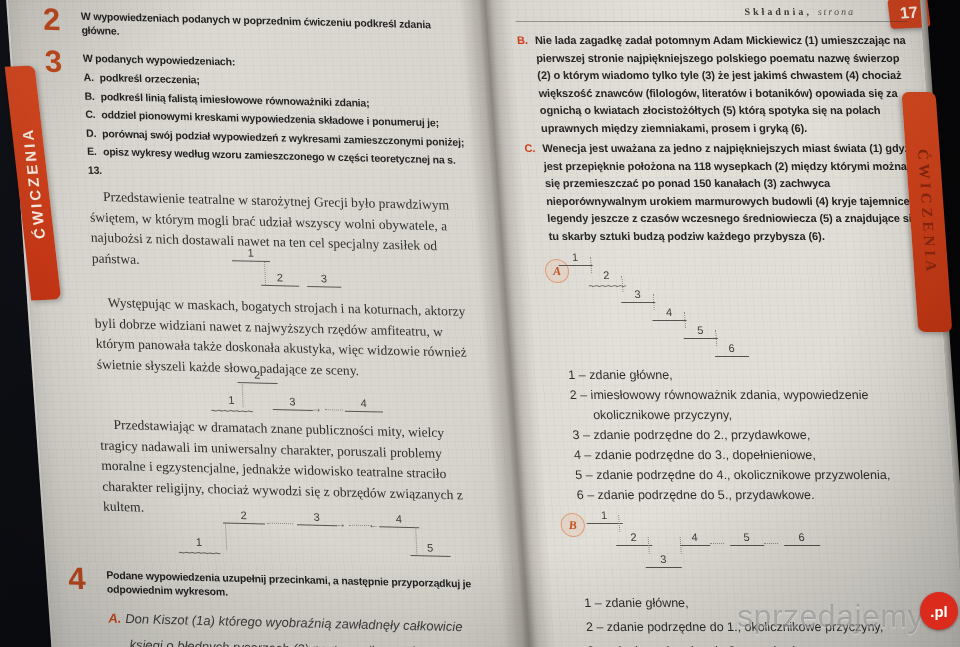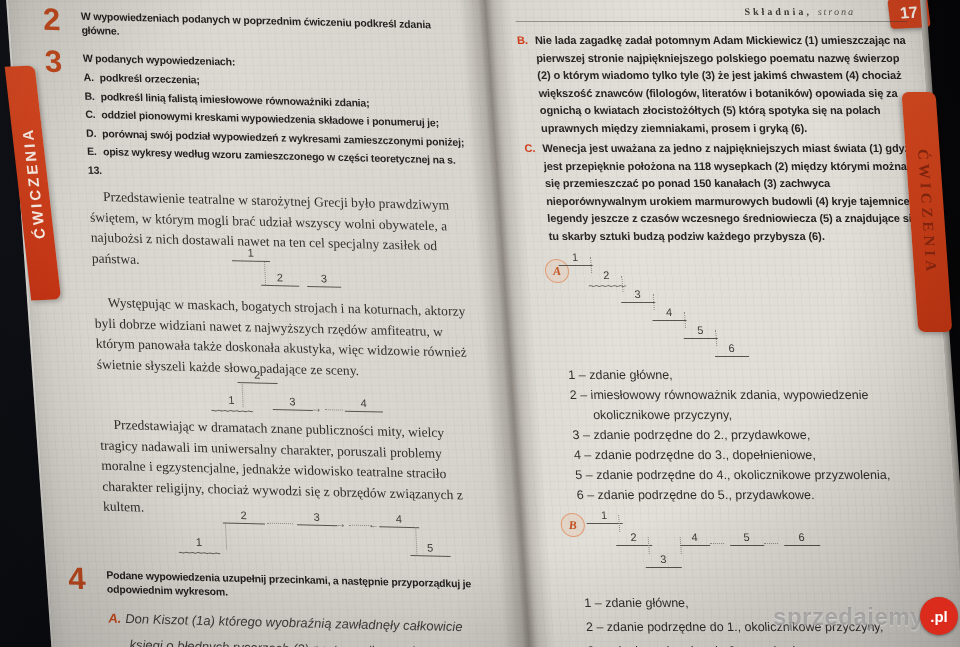--- a/index.html
+++ b/index.html
@@ -89,21 +89,21 @@
         border-radius:0 7px 7px 0;transform:rotate(-2.5deg);box-shadow:2px 2px 5px rgba(0,0,0,0.25);}
   .tab-left .vtxt{writing-mode:vertical-rl;transform:rotate(180deg);
         font-weight:bold;font-size:15px;letter-spacing:3px;color:#f8ece4;}
   .tab-right{right:-9px;top:122px;width:34px;height:240px;background:linear-gradient(180deg,#d6491f,#c03512);
         border-radius:7px;box-shadow:-2px 2px 5px rgba(0,0,0,0.3);}
   .tab-right .vtxt{writing-mode:vertical-rl;
         font-family:"Liberation Serif",serif;font-size:15px;letter-spacing:4px;color:#87260f;font-weight:bold;}
 
   
   .watermark{position:absolute;right:2px;bottom:12px;display:flex;align-items:flex-start;z-index:9;}
-  .wm-text{font-weight:bold;font-size:24px;letter-spacing:0.5px;color:rgba(125,125,125,0.55);
+  .wm-text{font-weight:normal;font-size:32px;letter-spacing:0.5px;color:rgba(125,125,125,0.55);
         text-shadow:0 1px 2px rgba(255,255,255,0.45);}
   .wm-badge{width:38px;height:38px;border-radius:50%;background:#da2b1c;margin-left:-4px;margin-top:-6px;
         display:flex;align-items:center;justify-content:center;
         color:#fff;font-weight:bold;font-size:15px;box-shadow:0 1px 3px rgba(0,0,0,0.4);}
 </style>
 </head>
 <body>
 
 <div class="scene">
   <div class="book">

